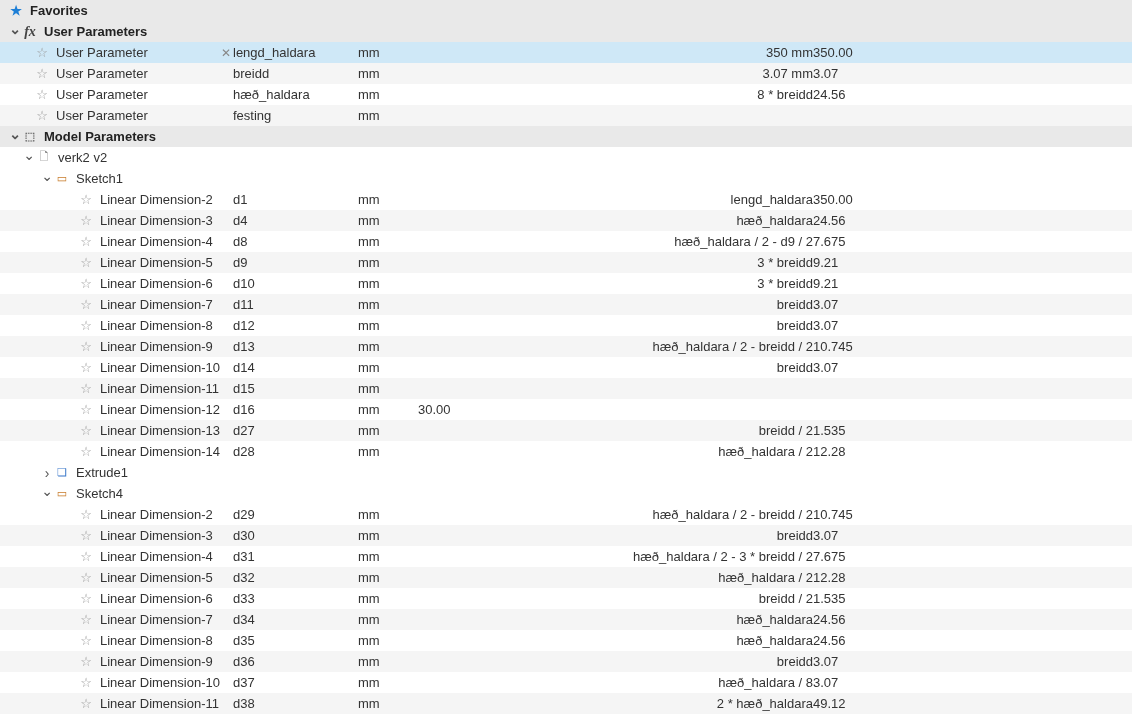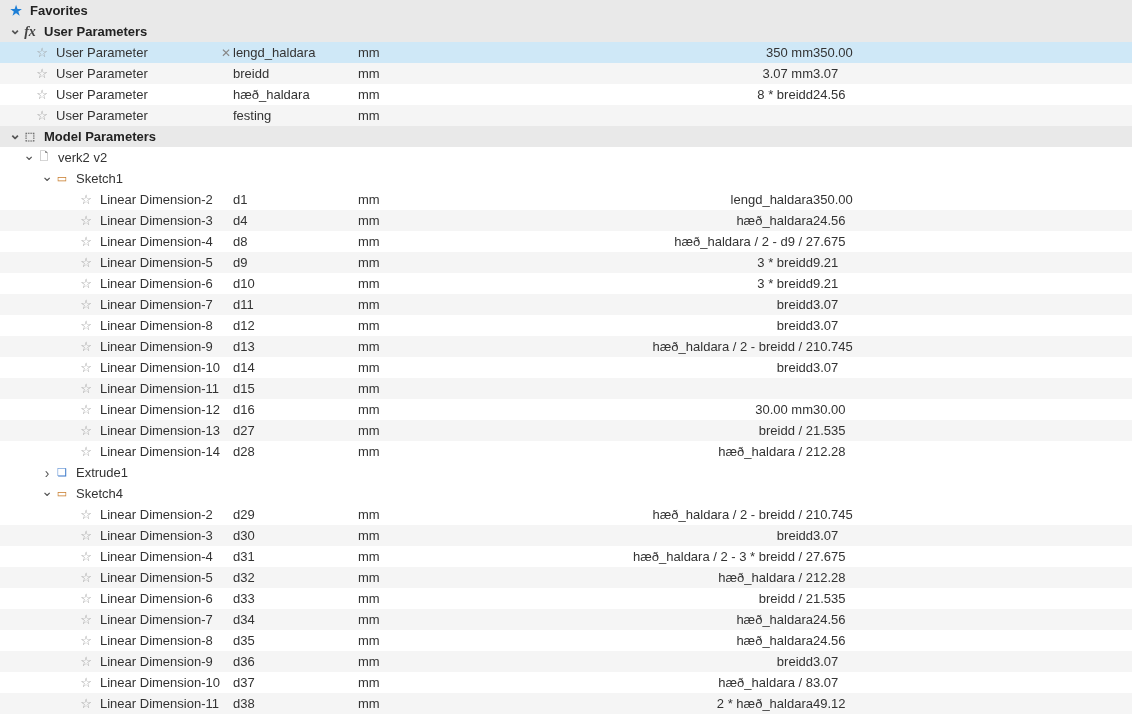--- a/index.html
+++ b/index.html
@@ -254,21 +254,20 @@
       <span class="col-unit">mm</span>
     </div>
     <div class="row param-row">
       <div class="col-name">
         <span class="indent" style="width: 70px;"></span>
         <span class="icon star-outline">☆</span>
         <span class="label-text">Linear Dimension-12</span>
       </div>
       <span class="col-param">d16</span>
       <span class="col-unit">mm</span>
-      <span class="col-expr">30.00 mm</span>
       <span class="col-value">30.00</span>
     </div>
     <div class="row param-row alt">
       <div class="col-name">
         <span class="indent" style="width: 70px;"></span>
         <span class="icon star-outline">☆</span>
         <span class="label-text">Linear Dimension-13</span>
       </div>
       <span class="col-param">d27</span>
       <span class="col-unit">mm</span>

